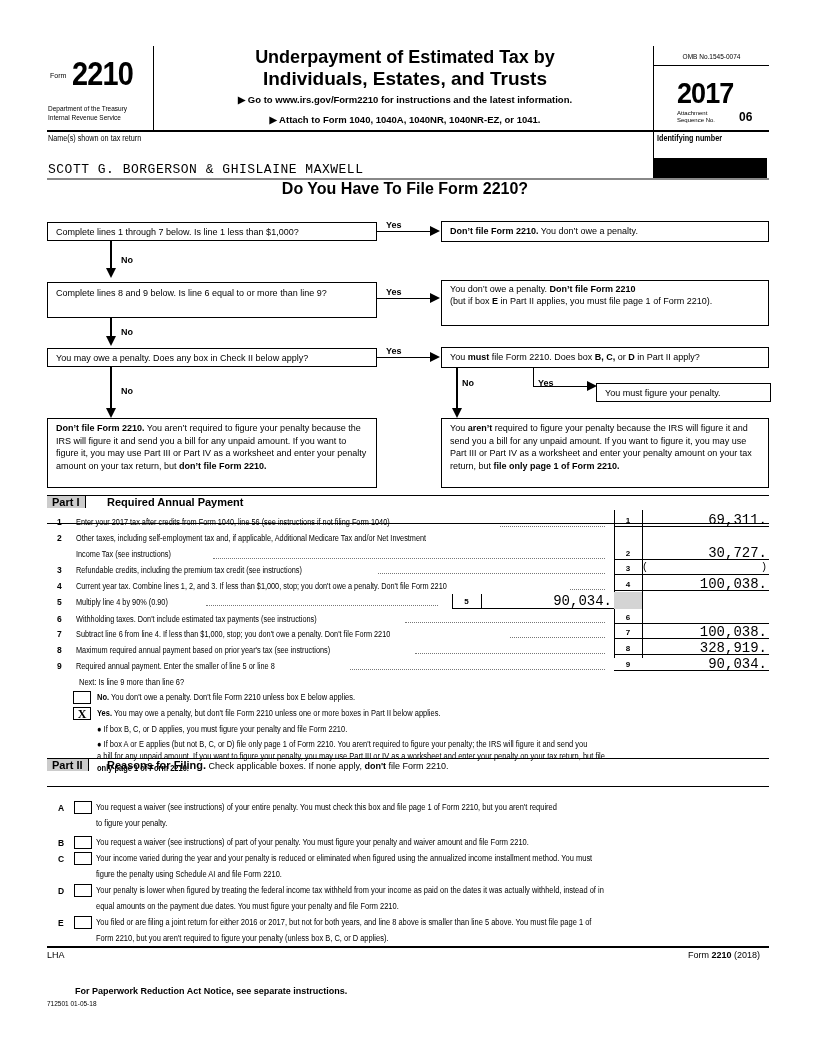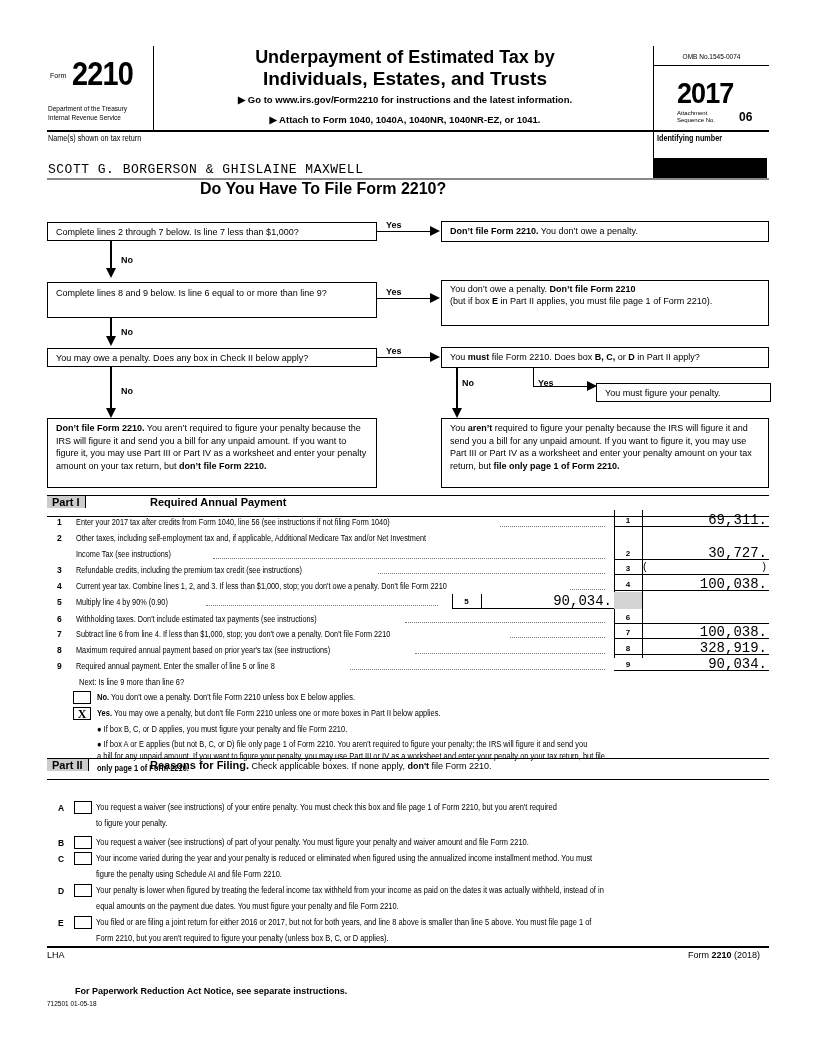--- a/index.html
+++ b/index.html
@@ -18,32 +18,32 @@
   .omb-line { left: 654px; top: 65px; width: 115px; border-top: 1px solid #000; }
   .year { left: 677px; top: 76px; font-size: 30px; font-weight: bold; letter-spacing: -1px; transform: scaleX(0.9); transform-origin: left; }
   .att { left: 677px; top: 110px; font-size: 6px; line-height: 7px; }
   .seq { left: 730px; top: 110px; font-size: 12px; font-weight: bold; margin-left: 9px; }
   .hr { left: 47px; width: 722px; border-top: 1px solid #000; }
   .names-label { left: 48px; top: 133px; font-size: 8.5px; font-family: "Liberation Sans Narrow","Liberation Sans", sans-serif; transform: scaleX(0.85); transform-origin: left; }
   .idn-label { left: 657px; top: 133px; font-size: 8.5px; font-weight: bold; transform: scaleX(0.85); transform-origin: left; }
   .name-val { left: 48px; top: 162px; font-size: 13px; font-family: "Liberation Mono", monospace; letter-spacing: 0.5px; }
   .idn-box { left: 654px; top: 158px; width: 113px; height: 20px; background: #000; }
   .idn-div { left: 653px; top: 130px; height: 48px; border-left: 1px solid #000; }
-  .q-title { left: 200px; top: 180px; width: 410px; font-size: 16px; font-weight: bold; }
+  .q-title { left: 200px; top: 180px; width: 410px; text-align: center; font-size: 16px; font-weight: bold; }
 
   .box { position: absolute; border: 1px solid #000; font-size: 9px; line-height: 12px; padding: 3px 8px; }
   .lbl { position: absolute; font-size: 9px; font-weight: bold; }
   .hline { position: absolute; border-top: 1px solid #000; }
   .vline { position: absolute; border-left: 2px solid #000; }
   .arrow-r { position: absolute; width: 0; height: 0; border-top: 5px solid transparent; border-bottom: 5px solid transparent; border-left: 10px solid #000; }
   .arrow-d { position: absolute; width: 0; height: 0; border-left: 5px solid transparent; border-right: 5px solid transparent; border-top: 10px solid #000; }
 
-  .part-hdr { position: absolute; left: 47px; width: 722px; height: 22px; border-top: 1px solid #000; border-bottom: 1px solid #000; }
+  .part-hdr { position: absolute; left: 47px; width: 722px; height: 29px; border-top: 1px solid #000; border-bottom: 1px solid #000; }
   .part-tag { position: absolute; left: 0; top: 0; height: 12px; background: #ccc; border-right: 1px solid #000; font-weight: bold; font-size: 11px; padding: 0 5px; line-height: 12px; }
-  .part-title { position: absolute; top: 0; font-size: 11px; font-weight: bold; line-height: 12px; margin-left: 43px; }
+  .part-title { position: absolute; top: 0; font-size: 11px; font-weight: bold; line-height: 12px; }
   .part-sub { font-size: 9px; font-weight: normal; }
 
   .ln { position: absolute; font-size: 8.5px; font-family: "Liberation Sans", sans-serif; transform: scaleX(0.86); transform-origin: left; white-space: nowrap; }
   .ln-num { position: absolute; left: 57px; font-size: 8.5px; font-weight: bold; }
   .dots { position: absolute; border-bottom: 1px dotted #777; height: 1px; }
   .col-num { position: absolute; left: 614px; width: 28px; text-align: center; font-size: 8px; font-weight: bold; border-bottom: 1px solid #000; height: 12px; line-height: 12px; }
   .col-val { position: absolute; left: 642px; width: 127px; text-align: right; font-family: "Liberation Mono", monospace; font-size: 14px; border-bottom: 1px solid #000; height: 14px; line-height: 14px; padding-right: 2px; }
   .vcol { position: absolute; border-left: 1px solid #000; }
   .chk { position: absolute; width: 18px; height: 13px; border: 1px solid #000; font-family: "Liberation Serif", serif; font-weight: bold; font-size: 12px; text-align: center; line-height: 12px; }
   .para { position: absolute; font-size: 8.5px; line-height: 15.5px; transform: scaleX(0.88); transform-origin: left; }
@@ -75,21 +75,21 @@
 
 <div class="abs hr" style="top:130px;border-top-width:2px;"></div>
 <div class="abs names-label">Name(s) shown on tax return</div>
 <div class="abs idn-label">Identifying number</div>
 <div class="abs idn-div"></div>
 <div class="abs name-val">SCOTT G. BORGERSON &amp; GHISLAINE MAXWELL</div>
 <div class="abs idn-box"></div>
 <div class="abs hr" style="top:178px;border-top:2px solid #888;"></div>
 <div class="abs q-title">Do You Have To File Form 2210?</div>
 
-<div class="box" style="left:47px;top:222px;width:330px;height:19px;"><span>Complete lines 2 through 7 below. Is line 7 less than $1,000?</span></div>
+<div class="box" style="left:47px;top:222px;width:330px;height:19px;"><span>Complete lines 1 through 7 below. Is line 1 less than $1,000?</span></div>
 <div class="hline" style="left:377px;top:231px;width:55px;"></div>
 <div class="arrow-r" style="left:430px;top:226px;"></div>
 <div class="lbl" style="left:386px;top:220px;">Yes</div>
 <div class="box" style="left:441px;top:221px;width:328px;height:21px;"><span class="b">Don’t file Form 2210.</span><span> You don’t owe a penalty.</span></div>
 
 <div class="vline" style="left:110px;top:241px;height:27px;"></div>
 <div class="arrow-d" style="left:106px;top:268px;"></div>
 <div class="lbl" style="left:121px;top:255px;">No</div>
 
 <div class="box" style="left:47px;top:282px;width:330px;height:36px;">

